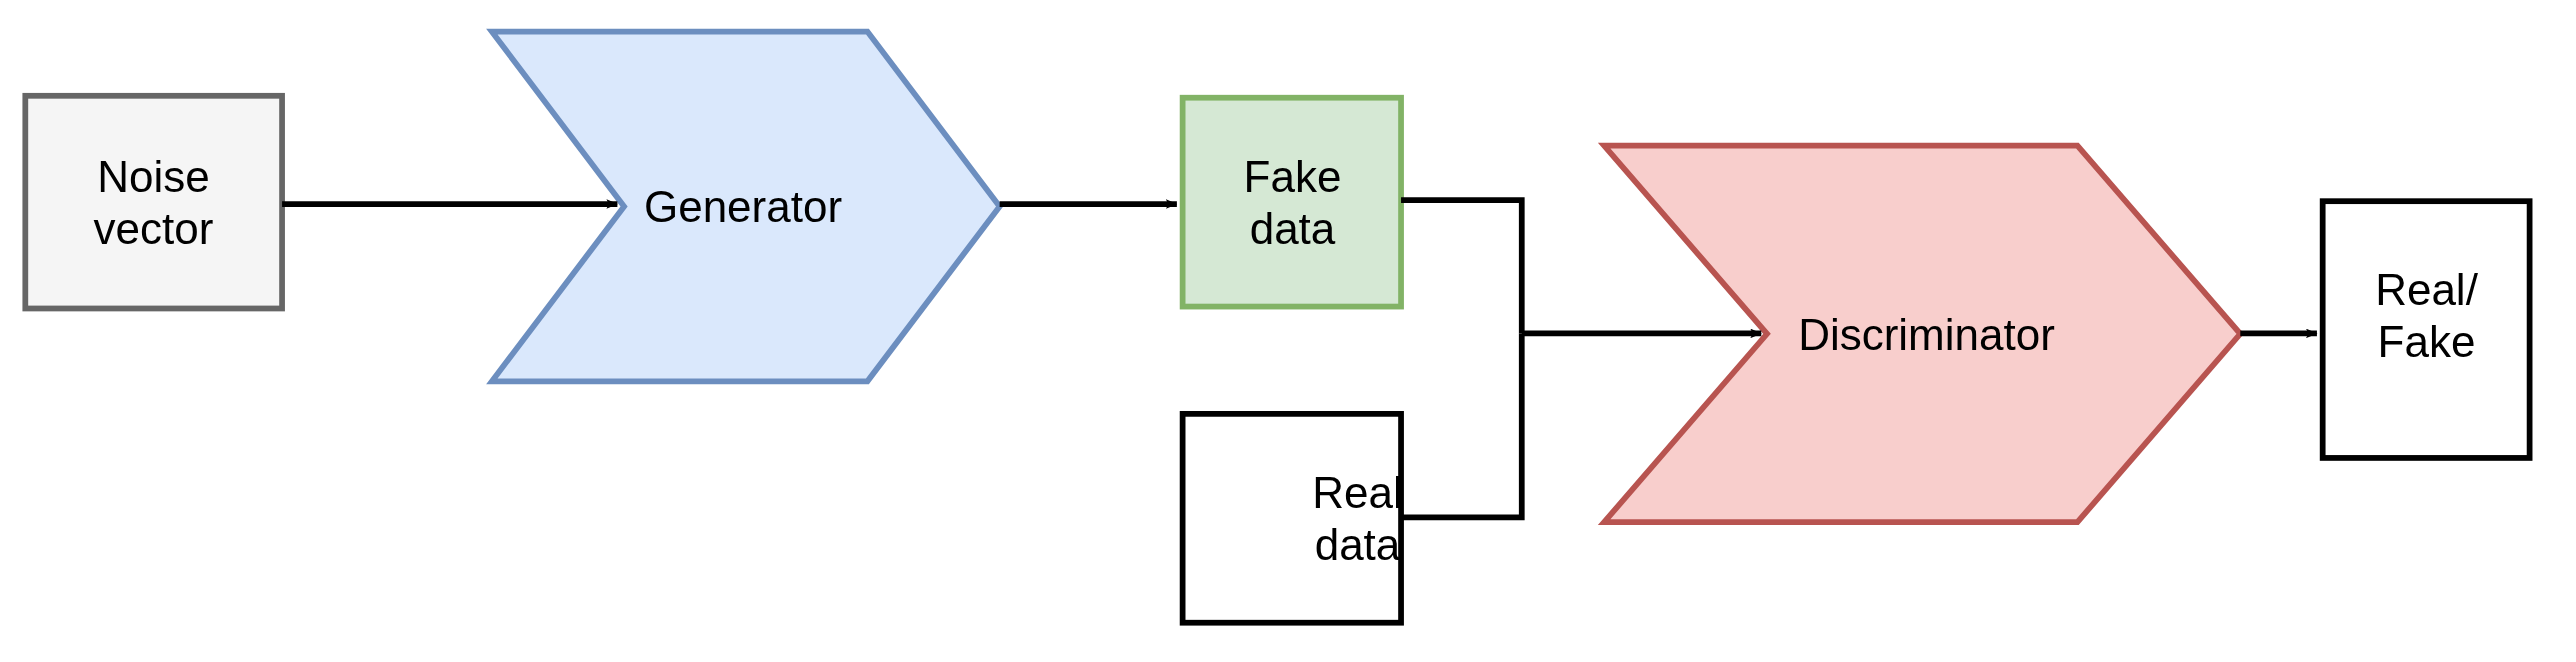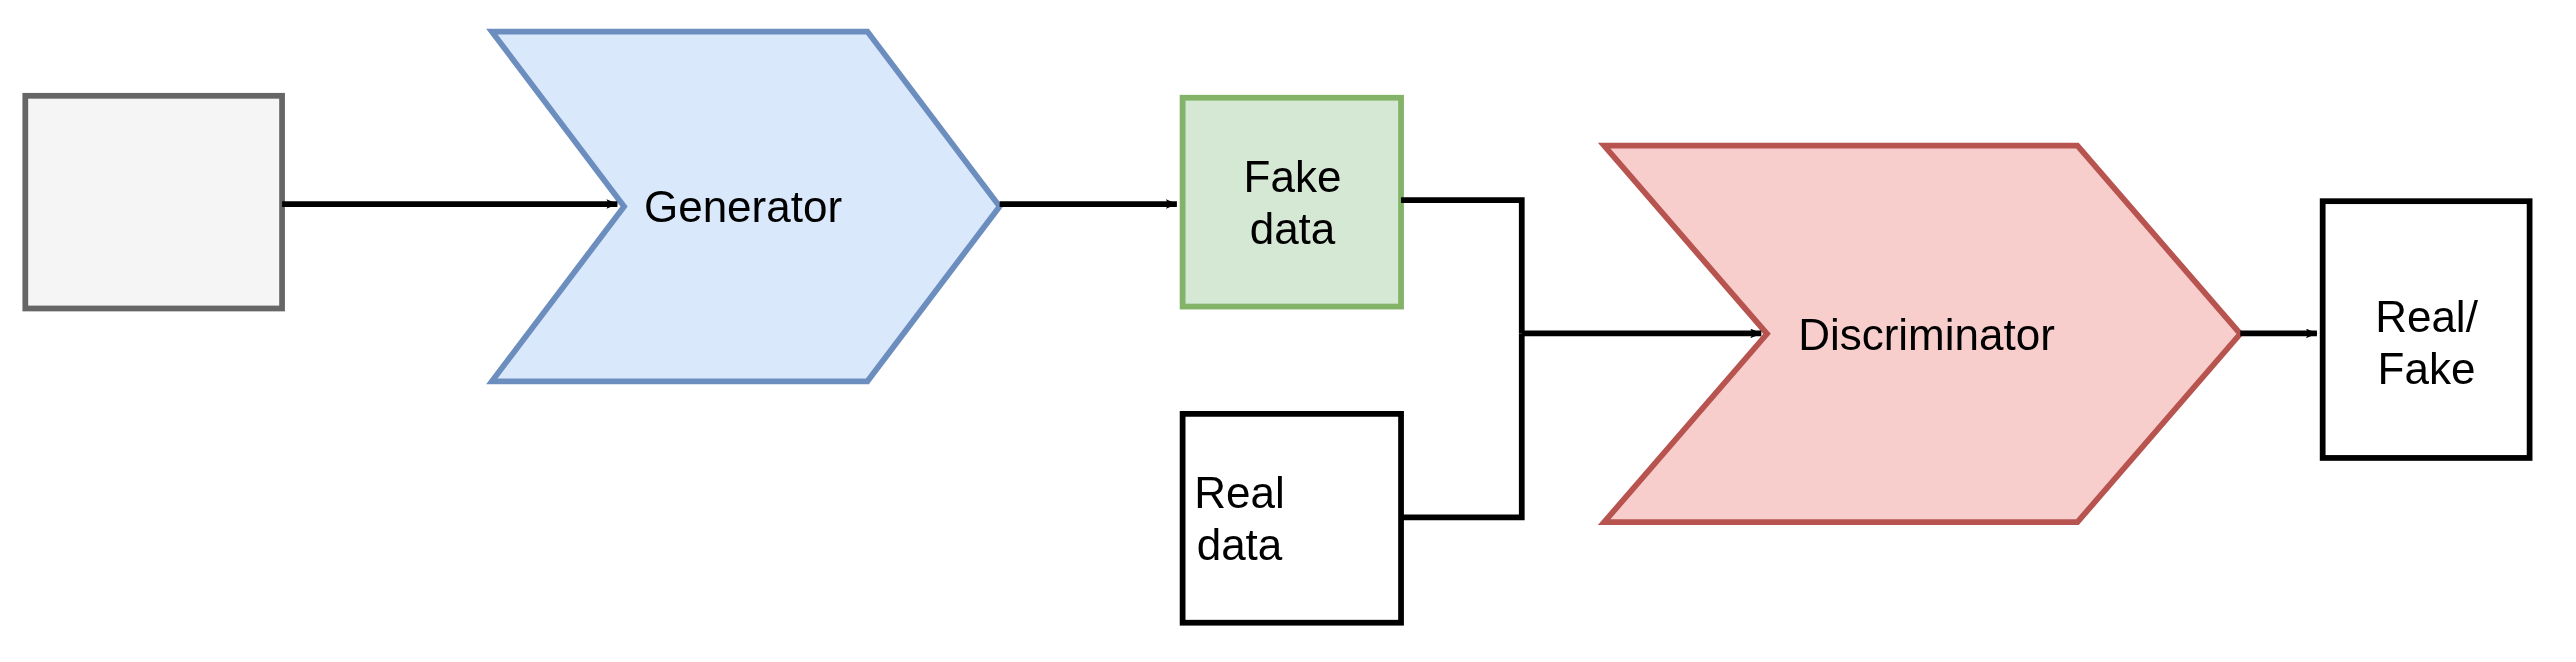--- a/index.html
+++ b/index.html
@@ -35,23 +35,23 @@
     font-family: "Liberation Sans", sans-serif;
     font-size: 44px;
     line-height: 1.18;
     white-space: pre-line;
     pointer-events: none;
     letter-spacing: 0px;
   }
   .lbl-noise   { left: 25px;   top: 96px; width: 257px; height: 213px; }
   .lbl-gen     { left: 537px;  top: 32px;  width: 412px; height: 350px; }
   .lbl-fake    { left: 1183px; top: 98px; width: 219px; height: 209px; }
-  .lbl-real    { left: 1130px; top: 414px; width: 219px; height: 209px; }
+  .lbl-real    { left: 1248px; top: 414px; width: 219px; height: 209px; }
   .lbl-disc    { left: 1658px; top: 146px; width: 537px; height: 377px; text-align: center; }
-  .lbl-out     { left: 2323px; top: 214px; width: 207px; height: 257px; }
+  .lbl-out     { left: 2323px; top: 187px; width: 207px; height: 257px; }
 </style>
 </head>
 <body>
 
 <div id="canvas">
 
   <svg id="diagram-svg" viewBox="0 0 2688 691" xmlns="http://www.w3.org/2000/svg">
     <defs>
       <marker id="arrowhead" markerWidth="12" markerHeight="10" refX="11.4" refY="5" orient="auto" markerUnits="userSpaceOnUse">
         <path d="M0,0 L12,5 L0,10 L2.4,5 z" fill="#000000"></path>
@@ -76,20 +76,22 @@
 
     <path d="M 1462,209 L 1588,209 L 1588,348" fill="none" stroke="#000000" stroke-width="6" stroke-linejoin="miter"></path>
 
     <path d="M 1462,540 L 1588,540 L 1588,348" fill="none" stroke="#000000" stroke-width="6" stroke-linejoin="miter"></path>
 
     <path d="M 1588,348 L 1838,348" fill="none" stroke="#000000" stroke-width="6" marker-end="url(#arrowhead)"></path>
 
     <path d="M 2338,348 L 2418,348" fill="none" stroke="#000000" stroke-width="6" marker-end="url(#arrowhead)"></path>
   </svg>
 
+  <div class="node-label lbl-noise">Noise
+vector</div>
 
   <div class="node-label lbl-gen">Generator</div>
 
   <div class="node-label lbl-fake">Fake
 data</div>
 
   <div class="node-label lbl-real">Real
 data</div>
 
   <div class="node-label lbl-disc">Discriminator</div>

